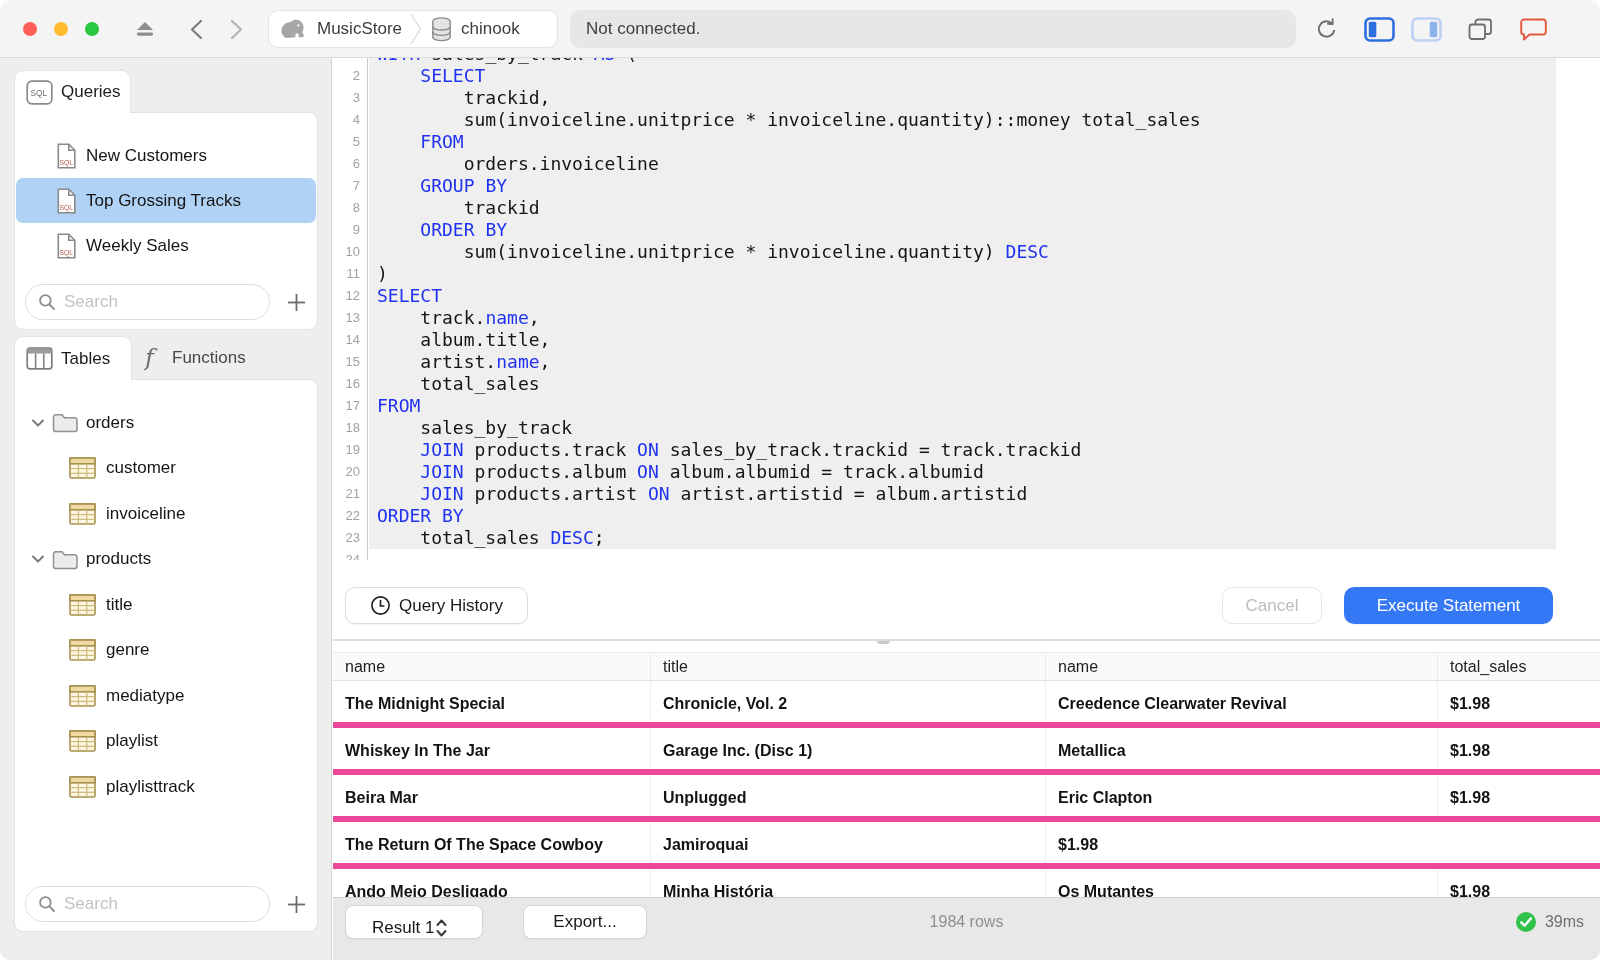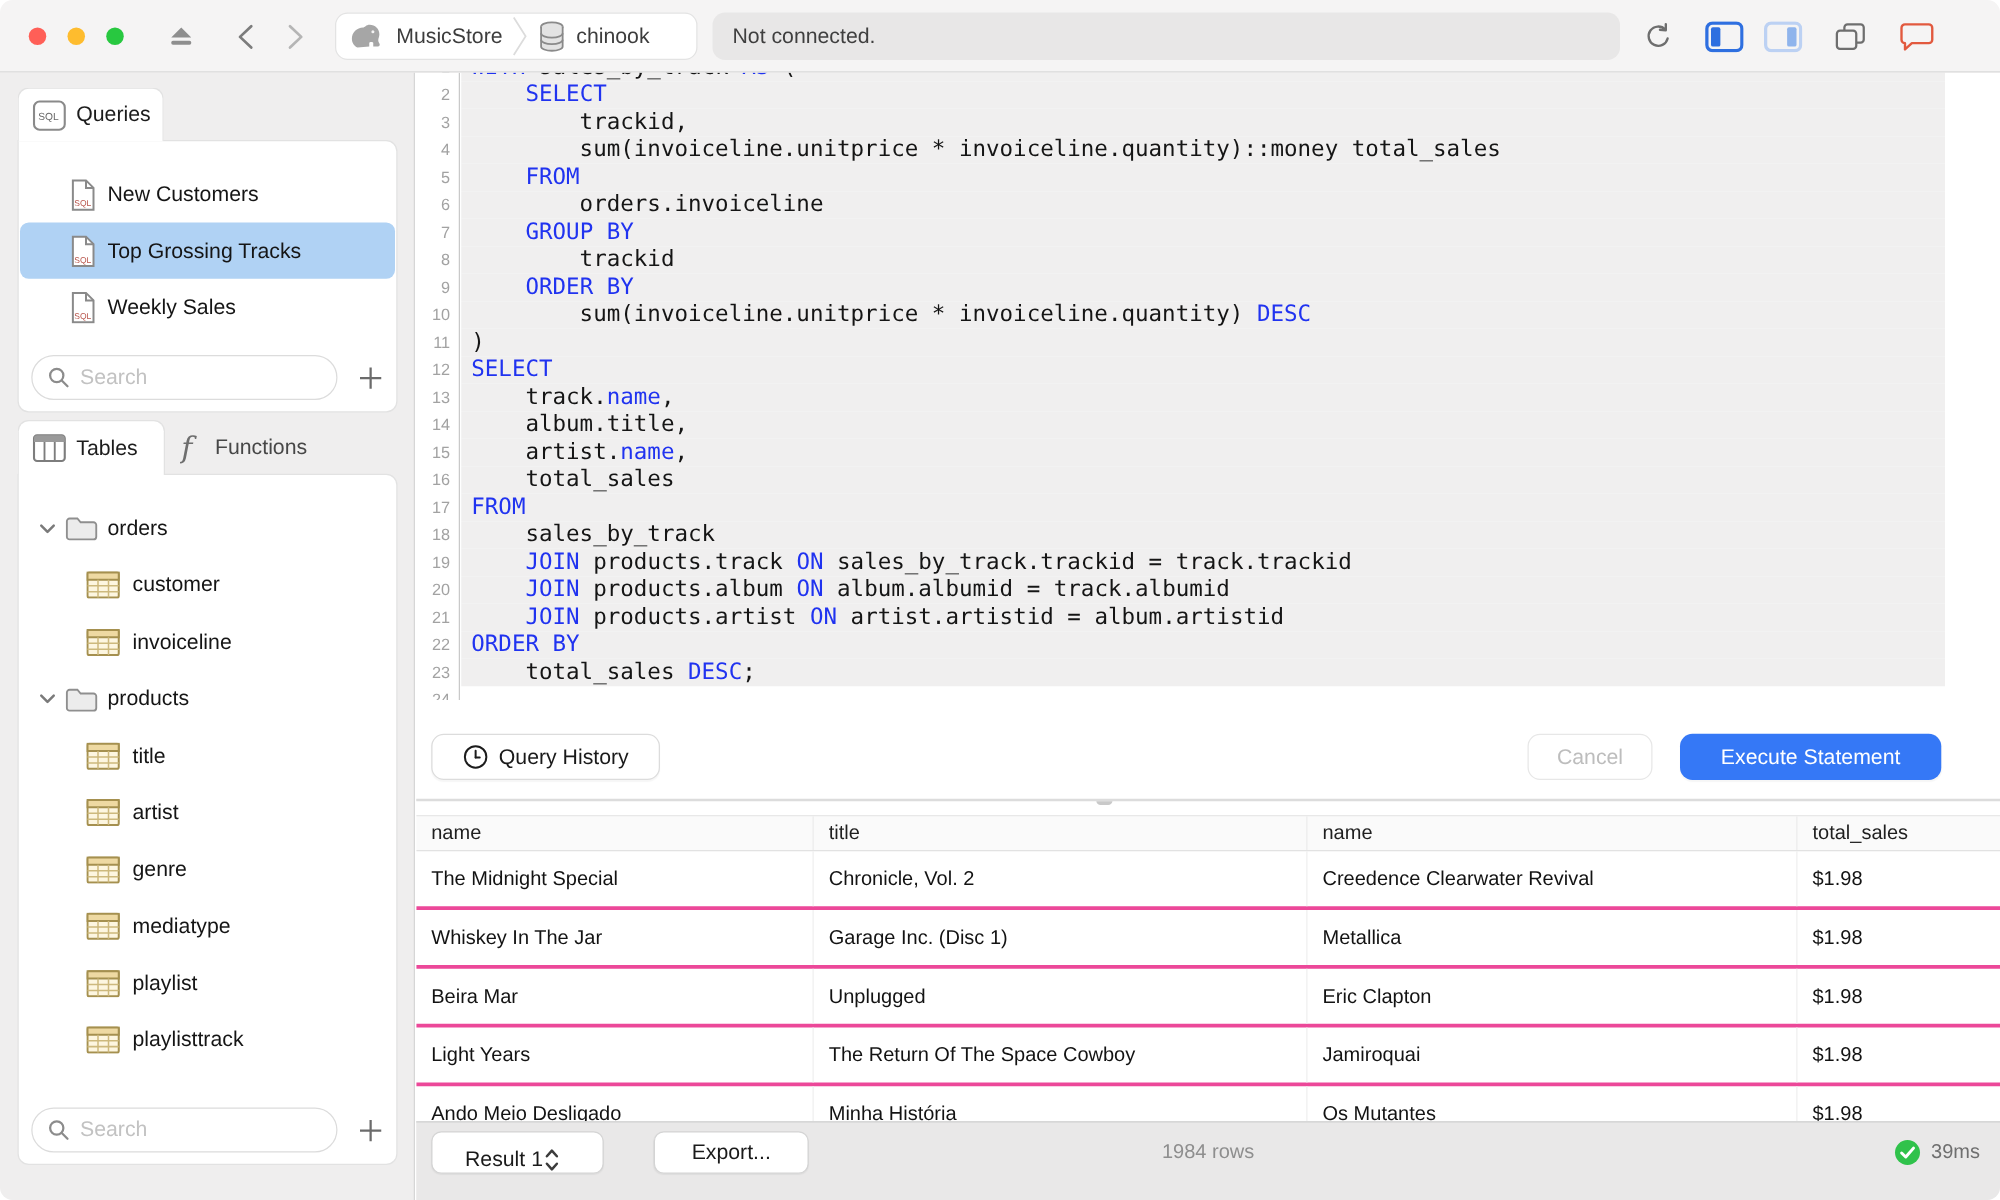--- a/index.html
+++ b/index.html
@@ -58,21 +58,21 @@
   #cancel-btn { right:278px; width:100px; color:#bdbdbd; border-color:#e7e7e7; box-shadow:none; }
   #execute-btn { right:47px; width:209px; background:var(--accent-blue,#3578f6); border:none; color:#fff; }
 
   
   .results { position:absolute; left:333px; top:640px; right:0; height:257px; background:#fff; border-top:1px solid #dcdcdc; overflow:hidden; }
   .grab { position:absolute; top:-4px; left:50%; margin-left:-90px; width:13px; height:7px; border-radius:4px; background:#c9c9c9; z-index:4; }
   .rgrid { display:grid; grid-template-columns:318px 395px 392px 1fr; }
   .rheader { margin-top:11px; height:29px; background:#fafafa; border-top:1px solid #e8e8e8; border-bottom:1px solid #e2e2e2; }
   .hcell { font-size:16px; color:#1f1f1f; line-height:27px; padding-left:12px; border-right:1px solid #ebebeb; white-space:nowrap; overflow:hidden; }
   .hcell:last-child { border-right:none; }
-  .rrow { height:47px; border-bottom:3px solid #ec4899; }
+  .rrow { height:47px; border-bottom:6px solid #ec4899;font-weight:bold; }
   .rcell { font-size:16px; color:#131313; line-height:46px; padding-left:12px; border-right:1px solid #f0f0f0; white-space:nowrap; overflow:hidden; }
   .rcell:last-child { border-right:none; }
 
   
   .statusbar { position:absolute; left:333px; right:0; top:897px; bottom:0; background:#e9e8e8; border-top:1px solid #cfcfcf; }
   .sbtn { position:absolute; top:7px; height:34px; background:#fff; border:1px solid #d4d4d4; border-radius:8px; display:flex; align-items:center; font-size:17px; color:#1a1a1a; box-shadow:0 1px 1px rgba(0,0,0,0.05); }
   #result-select { left:12px; width:138px; padding:11px 10px 0 26px; justify-content:flex-start; }
   #export-btn { left:190px; width:124px; justify-content:center; }
   .rowcount { position:absolute; top:0; left:0; right:0; height:48px; display:flex; align-items:center; justify-content:center; font-size:16px; color:#8e8e8e; pointer-events:none; }
   .timing { position:absolute; right:16px; top:0; height:48px; display:flex; align-items:center; gap:8px; font-size:16px; color:#6f6f6f; }
@@ -301,33 +301,20 @@
               <svg width="27" height="22" viewBox="0 0 27 22">
                 <rect x="1" y="1" width="25" height="20" rx="1.5" fill="#fdf6e0" stroke="#a5904f" stroke-width="1.6"></rect>
                 <rect x="1" y="1" width="25" height="5.8" fill="#eed9a2" stroke="#a5904f" stroke-width="1.6"></rect>
                 <line x1="1" y1="11.6" x2="26" y2="11.6" stroke="#cdb97d" stroke-width="1.2"></line>
                 <line x1="1" y1="16.3" x2="26" y2="16.3" stroke="#cdb97d" stroke-width="1.2"></line>
                 <line x1="9.4" y1="6.8" x2="9.4" y2="21" stroke="#cdb97d" stroke-width="1.2"></line>
                 <line x1="17.8" y1="6.8" x2="17.8" y2="21" stroke="#cdb97d" stroke-width="1.2"></line>
               </svg>
             </span>
             <span class="rowlab">title</span>
-          </div>
-          <div class="trow child">
-            <span class="ic">
-              <svg width="27" height="22" viewBox="0 0 27 22">
-                <rect x="1" y="1" width="25" height="20" rx="1.5" fill="#fdf6e0" stroke="#a5904f" stroke-width="1.6"></rect>
-                <rect x="1" y="1" width="25" height="5.8" fill="#eed9a2" stroke="#a5904f" stroke-width="1.6"></rect>
-                <line x1="1" y1="11.6" x2="26" y2="11.6" stroke="#cdb97d" stroke-width="1.2"></line>
-                <line x1="1" y1="16.3" x2="26" y2="16.3" stroke="#cdb97d" stroke-width="1.2"></line>
-                <line x1="9.4" y1="6.8" x2="9.4" y2="21" stroke="#cdb97d" stroke-width="1.2"></line>
-                <line x1="17.8" y1="6.8" x2="17.8" y2="21" stroke="#cdb97d" stroke-width="1.2"></line>
-              </svg>
-            </span>
-            <span class="rowlab">artist</span>
           </div>
           <div class="trow child">
             <span class="ic">
               <svg width="27" height="22" viewBox="0 0 27 22">
                 <rect x="1" y="1" width="25" height="20" rx="1.5" fill="#fdf6e0" stroke="#a5904f" stroke-width="1.6"></rect>
                 <rect x="1" y="1" width="25" height="5.8" fill="#eed9a2" stroke="#a5904f" stroke-width="1.6"></rect>
                 <line x1="1" y1="11.6" x2="26" y2="11.6" stroke="#cdb97d" stroke-width="1.2"></line>
                 <line x1="1" y1="16.3" x2="26" y2="16.3" stroke="#cdb97d" stroke-width="1.2"></line>
                 <line x1="9.4" y1="6.8" x2="9.4" y2="21" stroke="#cdb97d" stroke-width="1.2"></line>
                 <line x1="17.8" y1="6.8" x2="17.8" y2="21" stroke="#cdb97d" stroke-width="1.2"></line>
@@ -494,21 +481,20 @@
           <div class="rcell">Metallica</div>
           <div class="rcell">$1.98</div>
         </div>
         <div class="rgrid rrow">
           <div class="rcell">Beira Mar</div>
           <div class="rcell">Unplugged</div>
           <div class="rcell">Eric Clapton</div>
           <div class="rcell">$1.98</div>
         </div>
         <div class="rgrid rrow">
-          <div class="rcell">Light Years</div>
           <div class="rcell">The Return Of The Space Cowboy</div>
           <div class="rcell">Jamiroquai</div>
           <div class="rcell">$1.98</div>
         </div>
         <div class="rgrid rrow">
           <div class="rcell">Ando Meio Desligado</div>
           <div class="rcell">Minha História</div>
           <div class="rcell">Os Mutantes</div>
           <div class="rcell">$1.98</div>
         </div>

